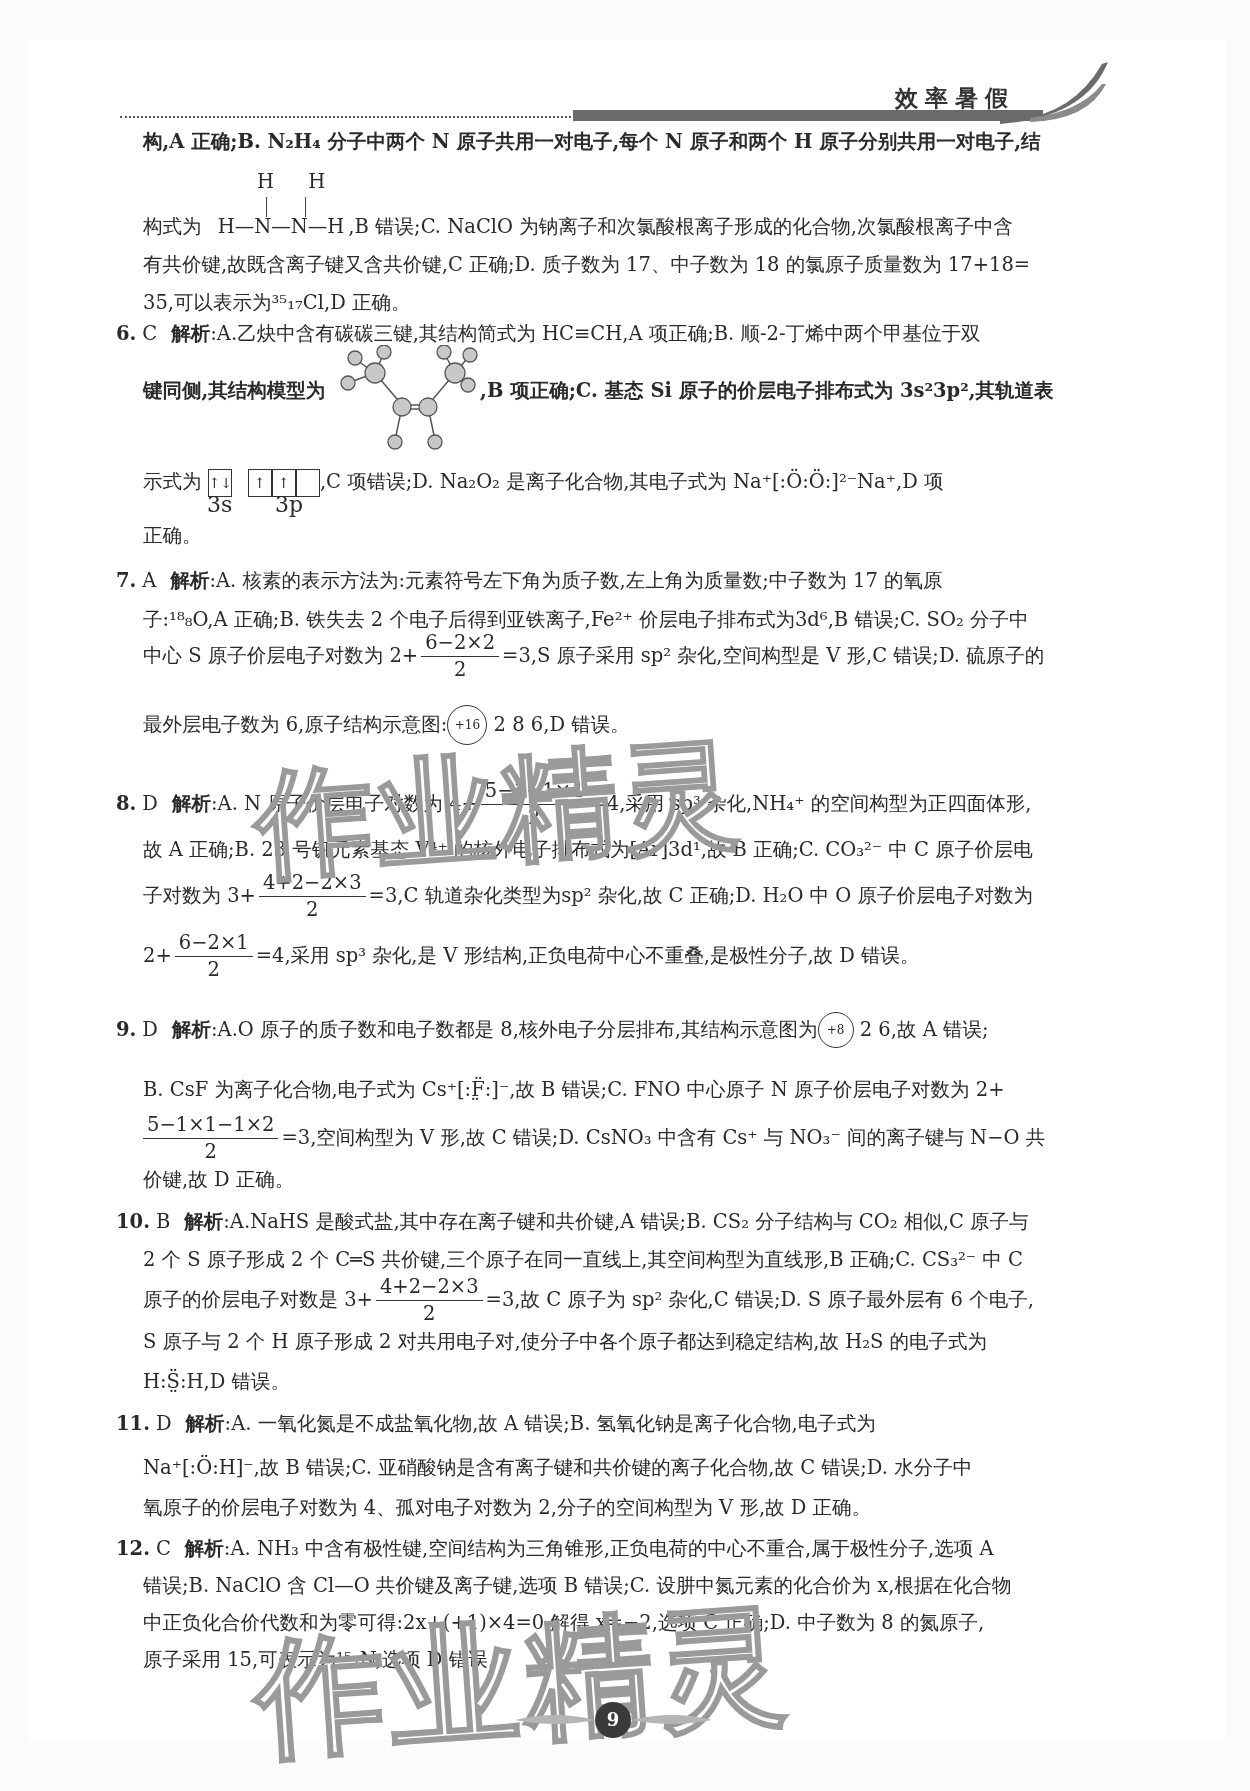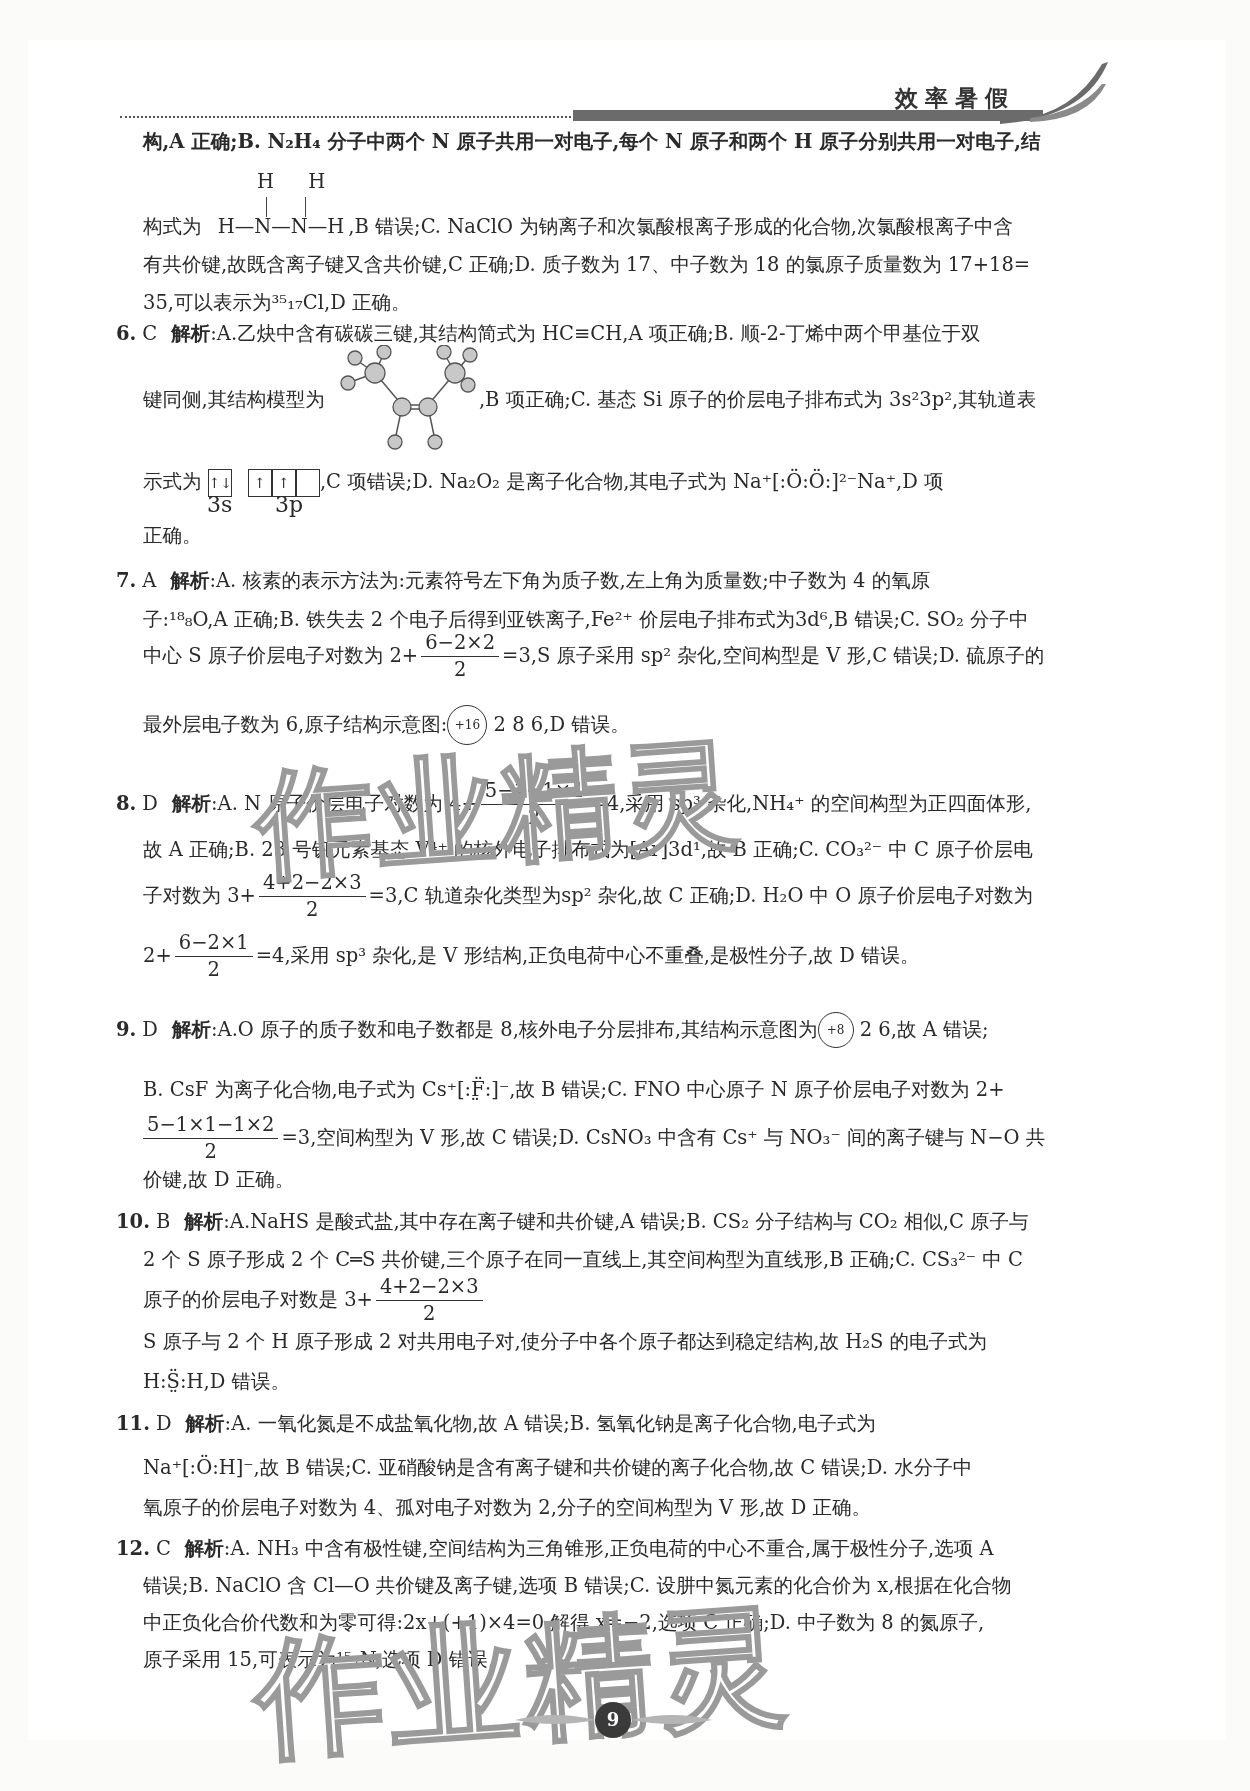--- a/index.html
+++ b/index.html
@@ -48,21 +48,21 @@
 <div class="line" style="top:213px;">
   <span>构式为</span>
   <span style="margin:0 4px 0 10px;">H—N—N—H</span><span>,B 错误;C. NaClO 为钠离子和次氯酸根离子形成的化合物,次氯酸根离子中含</span>
 </div>
 <div class="line" style="top:251px;">有共价键,故既含离子键又含共价键,C 正确;D. 质子数为 17、中子数为 18 的氯原子质量数为 17+18=</div>
 <div class="line" style="top:289px;">35,可以表示为³⁵₁₇Cl,D 正确。</div>
 
 <div class="num" style="top:320px;">
   <span>6.</span><span class="ans">C</span><span class="kw">解析</span><span style="font-weight:normal">:A.乙炔中含有碳碳三键,其结构简式为 HC≡CH,A 项正确;B. 顺-2-丁烯中两个甲基位于双</span>
 </div>
-<div class="line" style="top:386px;">
+<div class="line" style="top:377px;font-weight:bold;">
   <span>键同侧,其结构模型为</span>
   <span style="display:inline-block;width:148px;"></span><span>,B 项正确;C. 基态 Si 原子的价层电子排布式为 3s²3p²,其轨道表</span>
 </div>
 <svg style="position:absolute;left:340px;top:345px;" width="150" height="110" viewBox="0 0 150 110">
   <g stroke="#555" stroke-width="1.5">
     <line x1="35" y1="28" x2="62" y2="60"></line>
       <line x1="115" y1="28" x2="88" y2="60"></line>
     <line x1="62" y1="60" x2="88" y2="60"></line>
       <line x1="62" y1="64" x2="88" y2="64"></line>
     <line x1="62" y1="62" x2="55" y2="95"></line>
@@ -98,21 +98,21 @@
       <span class="orb">↑</span>
       <span class="orb">↑</span>
       <span class="orb"></span>
     </span><span>,C 项错误;D. Na₂O₂ 是离子化合物,其电子式为 Na⁺[:Ö:Ö:]²⁻Na⁺,D 项</span>
 </div>
 <div class="orblabel" style="left:207px;top:492px;">3s</div>
 <div class="orblabel" style="left:275px;top:492px;">3p</div>
 <div class="line" style="top:522px;">正确。</div>
 
 <div class="num" style="top:567px;">
-  <span>7.</span><span class="ans">A</span><span class="kw">解析</span><span style="font-weight:normal">:A. 核素的表示方法为:元素符号左下角为质子数,左上角为质量数;中子数为 4 的氧原</span>
+  <span>7.</span><span class="ans">A</span><span class="kw">解析</span><span style="font-weight:normal">:A. 核素的表示方法为:元素符号左下角为质子数,左上角为质量数;中子数为 17 的氧原</span>
 </div>
 <div class="line" style="top:606px;">子:¹⁸₈O,A 正确;B. 铁失去 2 个电子后得到亚铁离子,Fe²⁺ 价层电子排布式为3d⁶,B 错误;C. SO₂ 分子中</div>
 <div class="line" style="top:630px;">
   <span>中心 S 原子价层电子对数为 2+</span><span class="frac"><span class="n">6−2×2</span><span class="d">2</span></span><span>=3,S 原子采用 sp² 杂化,空间构型是 V 形,C 错误;D. 硫原子的</span>
 </div>
 <div class="line" style="top:705px;">
   <span>最外层电子数为 6,原子结构示意图:</span><span class="atom">+16</span>
   <span>2 8 6</span><span>,D 错误。</span>
 </div>
 
@@ -134,21 +134,21 @@
 <div class="line" style="top:1112px;">
   <span class="frac" style="margin-left:0"><span class="n">5−1×1−1×2</span><span class="d">2</span></span><span>=3,空间构型为 V 形,故 C 错误;D. CsNO₃ 中含有 Cs⁺ 与 NO₃⁻ 间的离子键与 N−O 共</span>
 </div>
 <div class="line" style="top:1166px;">价键,故 D 正确。</div>
 
 <div class="num" style="top:1208px;">
   <span>10.</span><span class="ans">B</span><span class="kw">解析</span><span style="font-weight:normal">:A.NaHS 是酸式盐,其中存在离子键和共价键,A 错误;B. CS₂ 分子结构与 CO₂ 相似,C 原子与</span>
 </div>
 <div class="line" style="top:1246px;">2 个 S 原子形成 2 个 C═S 共价键,三个原子在同一直线上,其空间构型为直线形,B 正确;C. CS₃²⁻ 中 C</div>
 <div class="line" style="top:1274px;">
-  <span>原子的价层电子对数是 3+</span><span class="frac"><span class="n">4+2−2×3</span><span class="d">2</span></span>
+  <span>原子的价层电子对数是 3+</span><span class="frac"><span class="n">4+2−2×3</span><span class="d">2</span></span><span>=3,故 C 原子为 sp² 杂化,C 错误;D. S 原子最外层有 6 个电子,</span>
 </div>
 <div class="line" style="top:1328px;">S 原子与 2 个 H 原子形成 2 对共用电子对,使分子中各个原子都达到稳定结构,故 H₂S 的电子式为</div>
 <div class="line" style="top:1368px;">H:S̤̈:H,D 错误。</div>
 
 <div class="num" style="top:1410px;">
   <span>11.</span><span class="ans">D</span><span class="kw">解析</span><span style="font-weight:normal">:A. 一氧化氮是不成盐氧化物,故 A 错误;B. 氢氧化钠是离子化合物,电子式为</span>
 </div>
 <div class="line" style="top:1454px;">Na⁺[:Ö:H]⁻,故 B 错误;C. 亚硝酸钠是含有离子键和共价键的离子化合物,故 C 错误;D. 水分子中</div>
 <div class="line" style="top:1494px;">氧原子的价层电子对数为 4、孤对电子对数为 2,分子的空间构型为 V 形,故 D 正确。</div>
 

